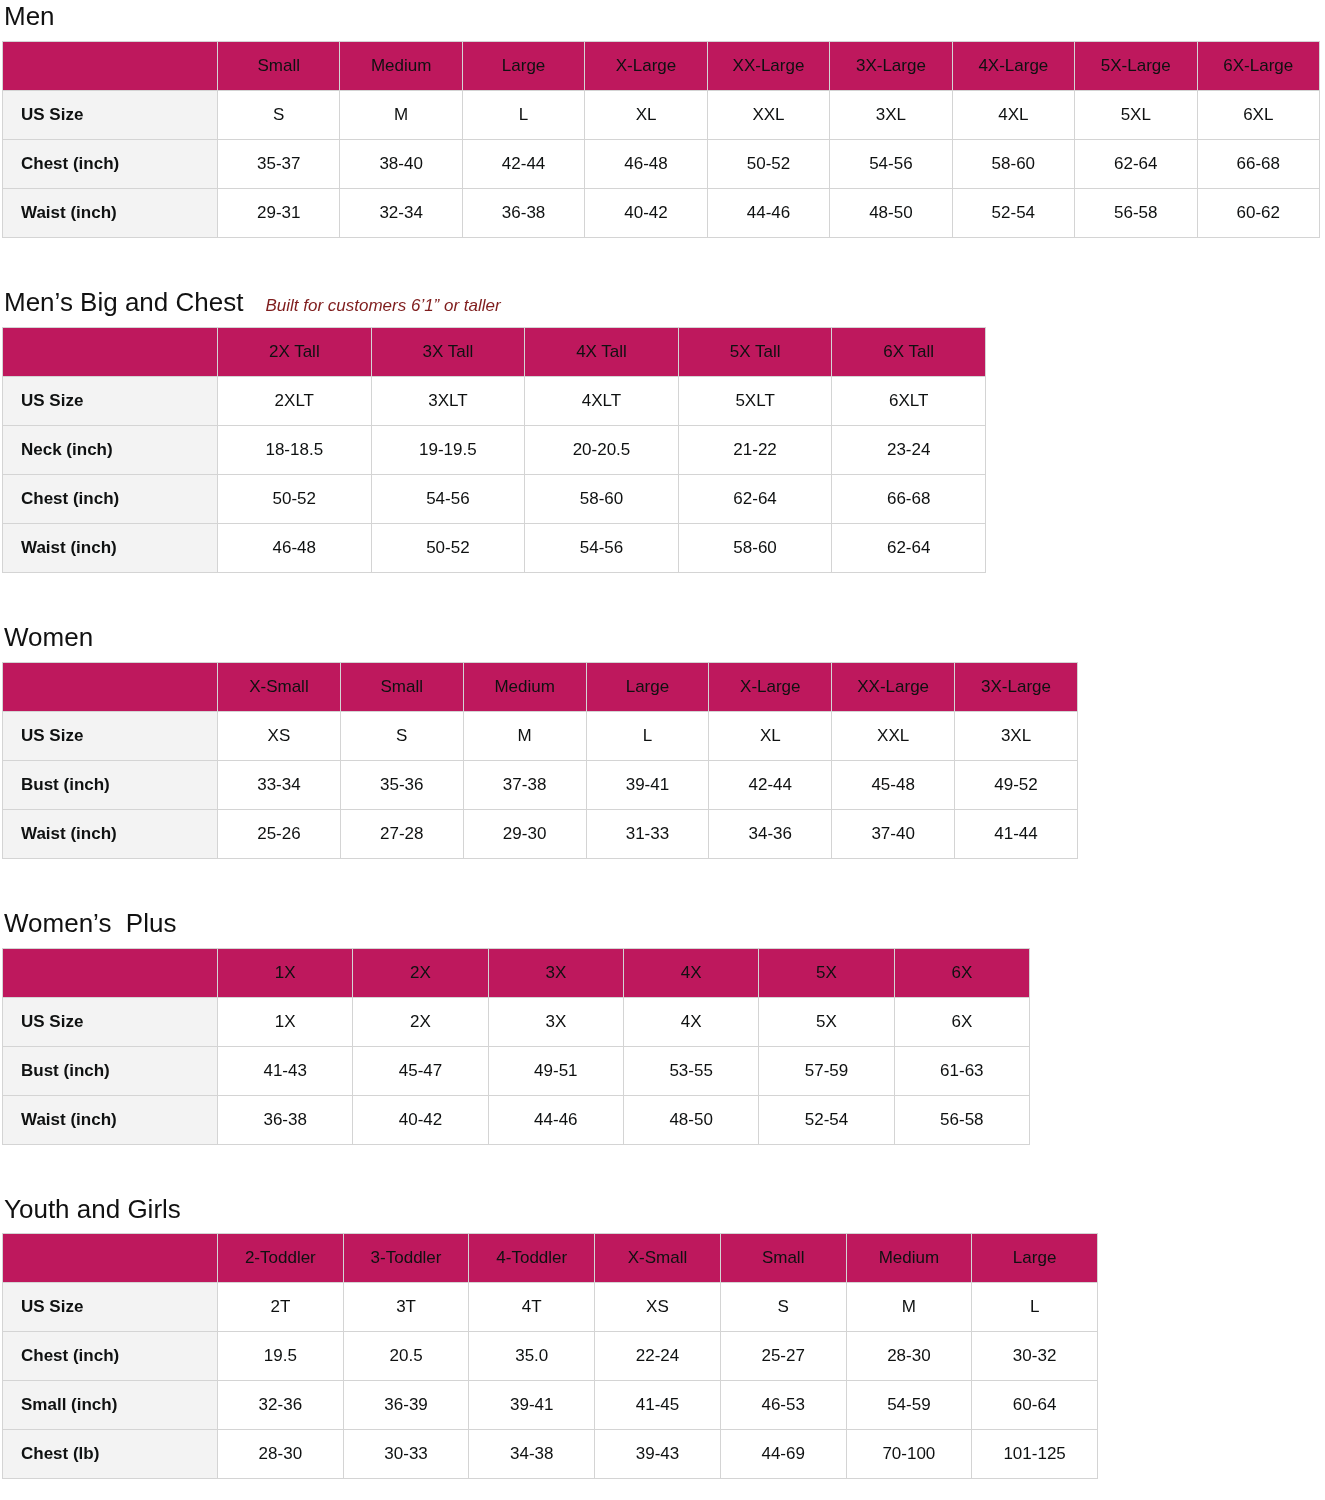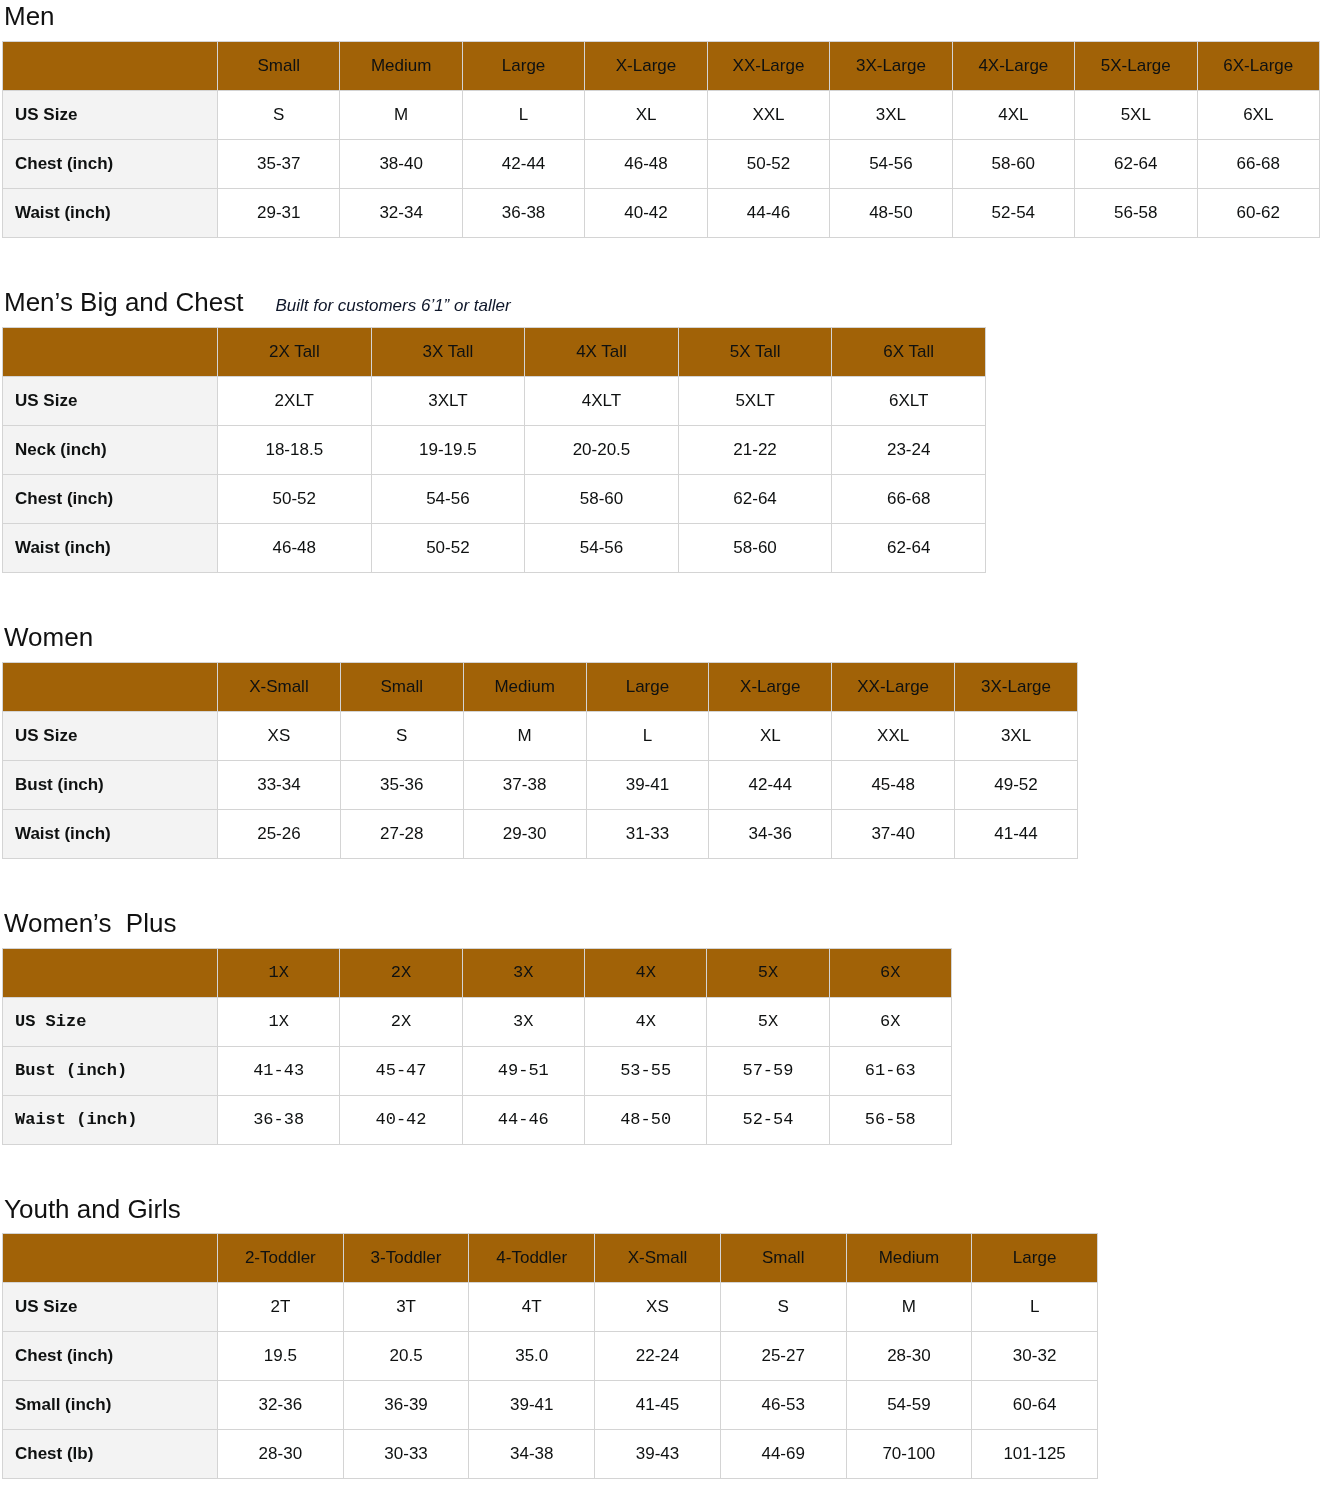--- a/index.html
+++ b/index.html
@@ -22,53 +22,53 @@
     margin: 0 0 9px 2px;
     font-size: 26px;
     font-weight: 400;
     color: #111111;
     line-height: 1.15;
   }
   .section-subtitle {
     font-size: 17px;
     font-style: italic;
     font-weight: 400;
-    color: #0f172a;
-    margin-left: 32px;
+    color: #7f1d1d;
+    margin-left: 22px;
   }
   table.size-table {
     border-collapse: collapse;
     table-layout: fixed;
     background: #ffffff;
   }
   .size-table th, .size-table td {
     border: 1px solid #d4d4d4;
     height: 48px;
     font-size: 17px;
     font-weight: 400;
     text-align: center;
     vertical-align: middle;
     padding: 0 4px;
     color: #0f1111;
   }
   .size-table thead th {
-    background: #a16207;
+    background: #be185d;
     font-weight: 400;
   }
   .size-table tbody th {
     background: #f3f3f3;
     text-align: left;
-    padding-left: 12px;
+    padding-left: 18px;
     font-weight: 700;
   }
   .size-table tbody td { background: #ffffff; }
   .section-men    table.size-table { width: 1318px; }
   .section-bigtall table.size-table { width: 984px; }
   .section-women  table.size-table { width: 1076px; }
-  .section-plus   table.size-table { width: 950px; font-family: Liberation Mono, monospace; }
+  .section-plus   table.size-table { width: 1028px; }
   .section-youth  table.size-table { width: 1096px; }
 </style>
 </head>
 <body>
 
 <div class="section section-men">
   <h2 class="section-heading">
     <span>Men</span>
   </h2>
   <table class="size-table">

